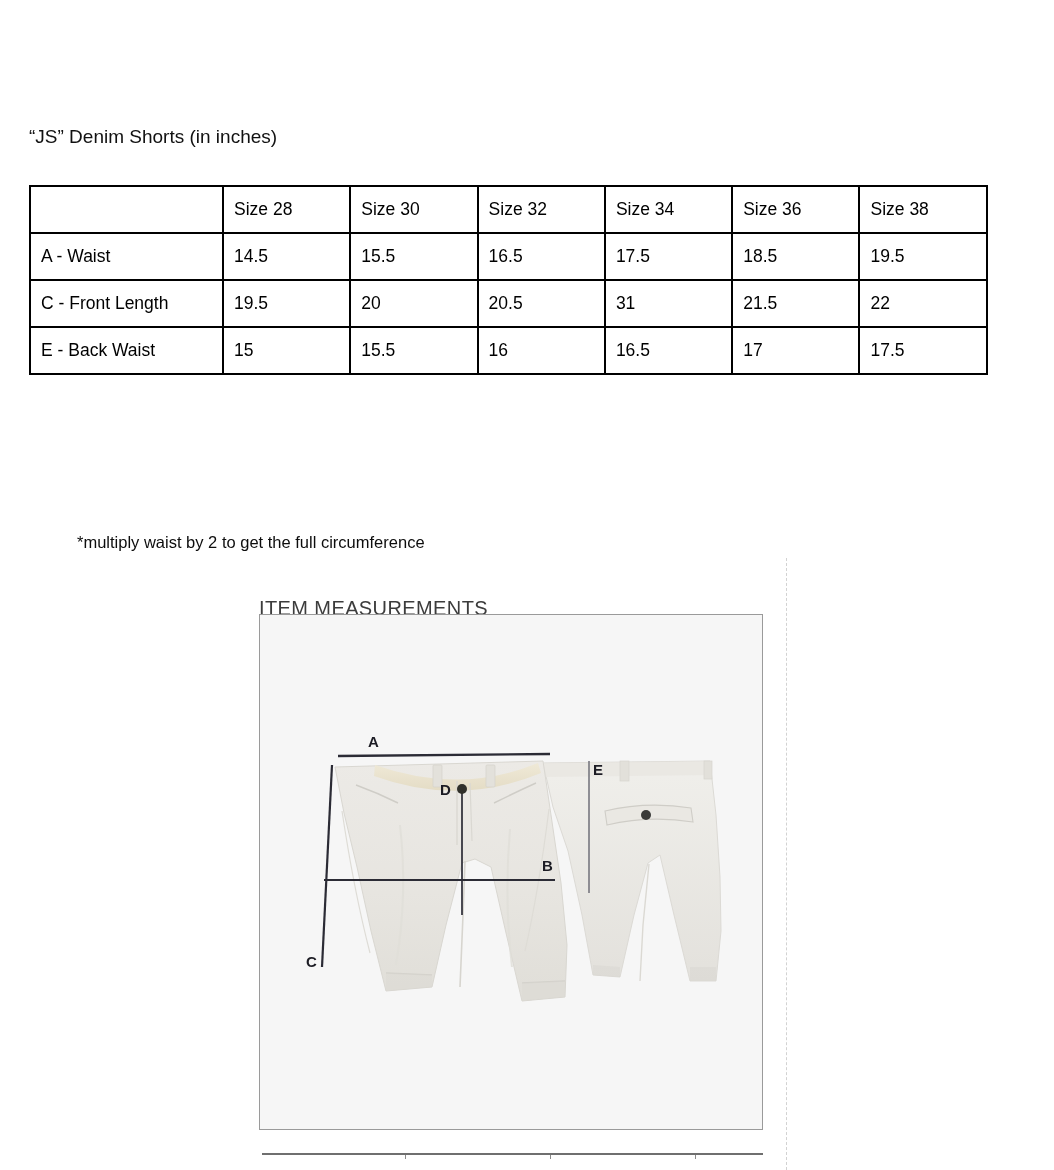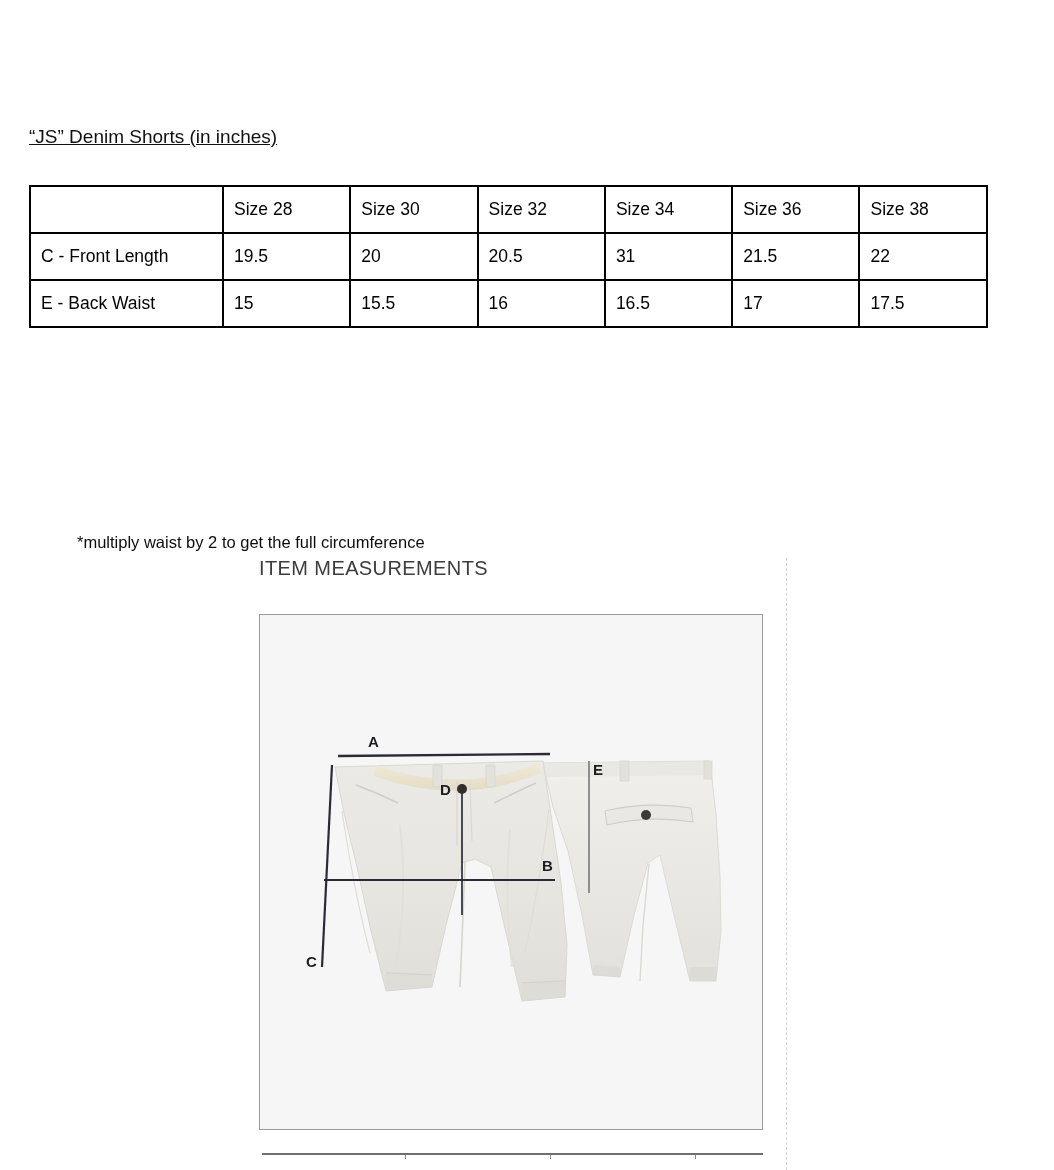--- a/index.html
+++ b/index.html
@@ -19,21 +19,20 @@
 
   
   .page-title {
     position: absolute;
     left: 29px;
     top: 124px;
     font-size: 19px;
     line-height: 26px;
     color: #111111;
     white-space: nowrap;
-    text-decoration: underline;
   }
 
   
   .size-table-wrap {
     position: absolute;
     left: 29px;
     top: 185px;
     width: 829px;
   }
   table.size-table {
@@ -66,21 +65,21 @@
     font-size: 16.5px;
     line-height: 24px;
     color: #0d0d0d;
     white-space: nowrap;
   }
 
   
   .section-heading {
     position: absolute;
     left: 259px;
-    top: 555px;
+    top: 595px;
     font-size: 20px;
     line-height: 26px;
     letter-spacing: 0.4px;
     color: #3c3c3c;
     white-space: nowrap;
   }
 
   
   .dashed-divider {
     position: absolute;
@@ -147,20 +146,29 @@
         <th></th>
         <th>Size 28</th>
         <th>Size 30</th>
         <th>Size 32</th>
         <th>Size 34</th>
         <th>Size 36</th>
         <th>Size 38</th>
       </tr>
     </thead>
     <tbody>
+      <tr>
+        <td>A - Waist</td>
+        <td>14.5</td>
+        <td>15.5</td>
+        <td>16.5</td>
+        <td>17.5</td>
+        <td>18.5</td>
+        <td>19.5</td>
+      </tr>
       <tr>
         <td>C - Front Length</td>
         <td>19.5</td>
         <td>20</td>
         <td>20.5</td>
         <td>31</td>
         <td>21.5</td>
         <td>22</td>
       </tr>
       <tr>

